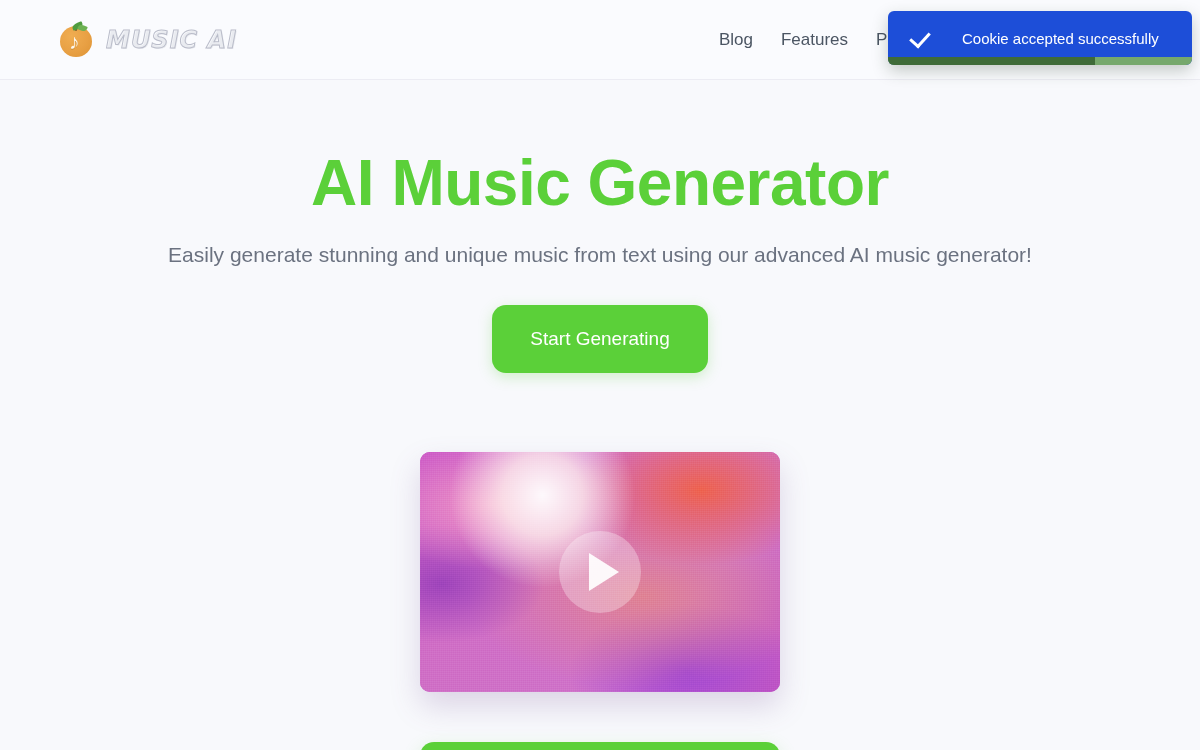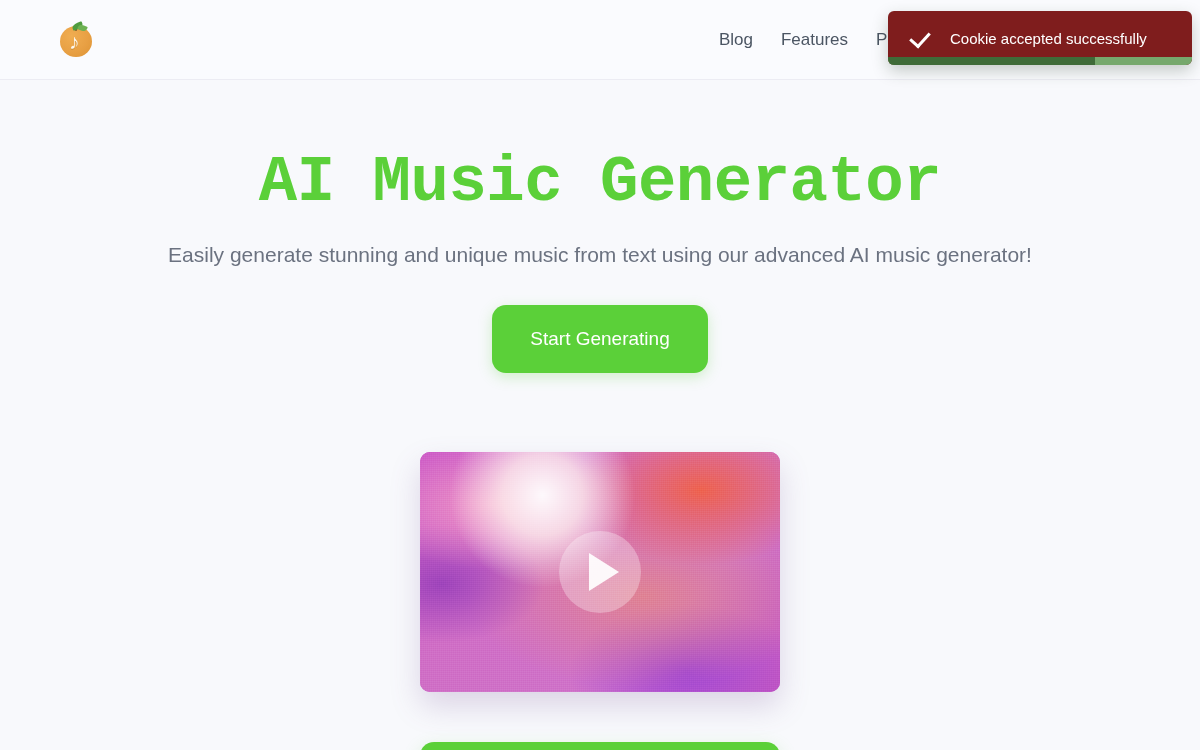--- a/index.html
+++ b/index.html
@@ -133,21 +133,20 @@
     align-items: center;
   }
 
   .hero-title {
     font-size: 64px;
     line-height: 1.05;
     font-weight: 700;
     color: #5bd039;
     letter-spacing: -0.5px;
     text-align: left;
-    font-family: Liberation Mono, monospace;
   }
 
   .hero-sub {
     margin-top: 26px;
     font-size: 21px;
     color: #6b7280;
     text-align: center;
   }
 
   .hero-cta {
@@ -244,27 +243,27 @@
   }
   .view-all .arrow { font-size: 21px; line-height: 1; }
 
   
   .toast {
     position: absolute;
     top: 11px;
     left: 888px;
     width: 304px;
     height: 54px;
-    background: #7f1d1d;
+    background: #1d4ed8;
     border-radius: 6px;
     box-shadow: 0 6px 16px rgba(40,60,35,.25);
     display: flex;
     align-items: center;
     padding-left: 22px;
-    gap: 18px;
+    gap: 30px;
     z-index: 60;
     overflow: hidden;
   }
 
   .toast-check {
     width: 22px;
     height: 22px;
     flex: none;
     position: relative;
   }
@@ -306,20 +305,21 @@
 <header class="site-header">
 
   <div class="brand">
     <span class="brand-mark">
       <span class="fruit"></span>
       <span class="stem"></span>
       <span class="leaf-a"></span>
       <span class="leaf-b"></span>
       <span class="note">♪</span>
     </span>
+    <span class="brand-word">MUSIC AI</span>
   </div>
 
   <nav class="nav">
     <a class="nav-link" href="#">Blog</a>
     <a class="nav-link" href="#">Features</a>
     <a class="nav-link" href="#">Pricing</a>
     <a class="nav-link" href="#">Blog</a>
     <button class="nav-cta">Sign In</button>
   </nav>
 

